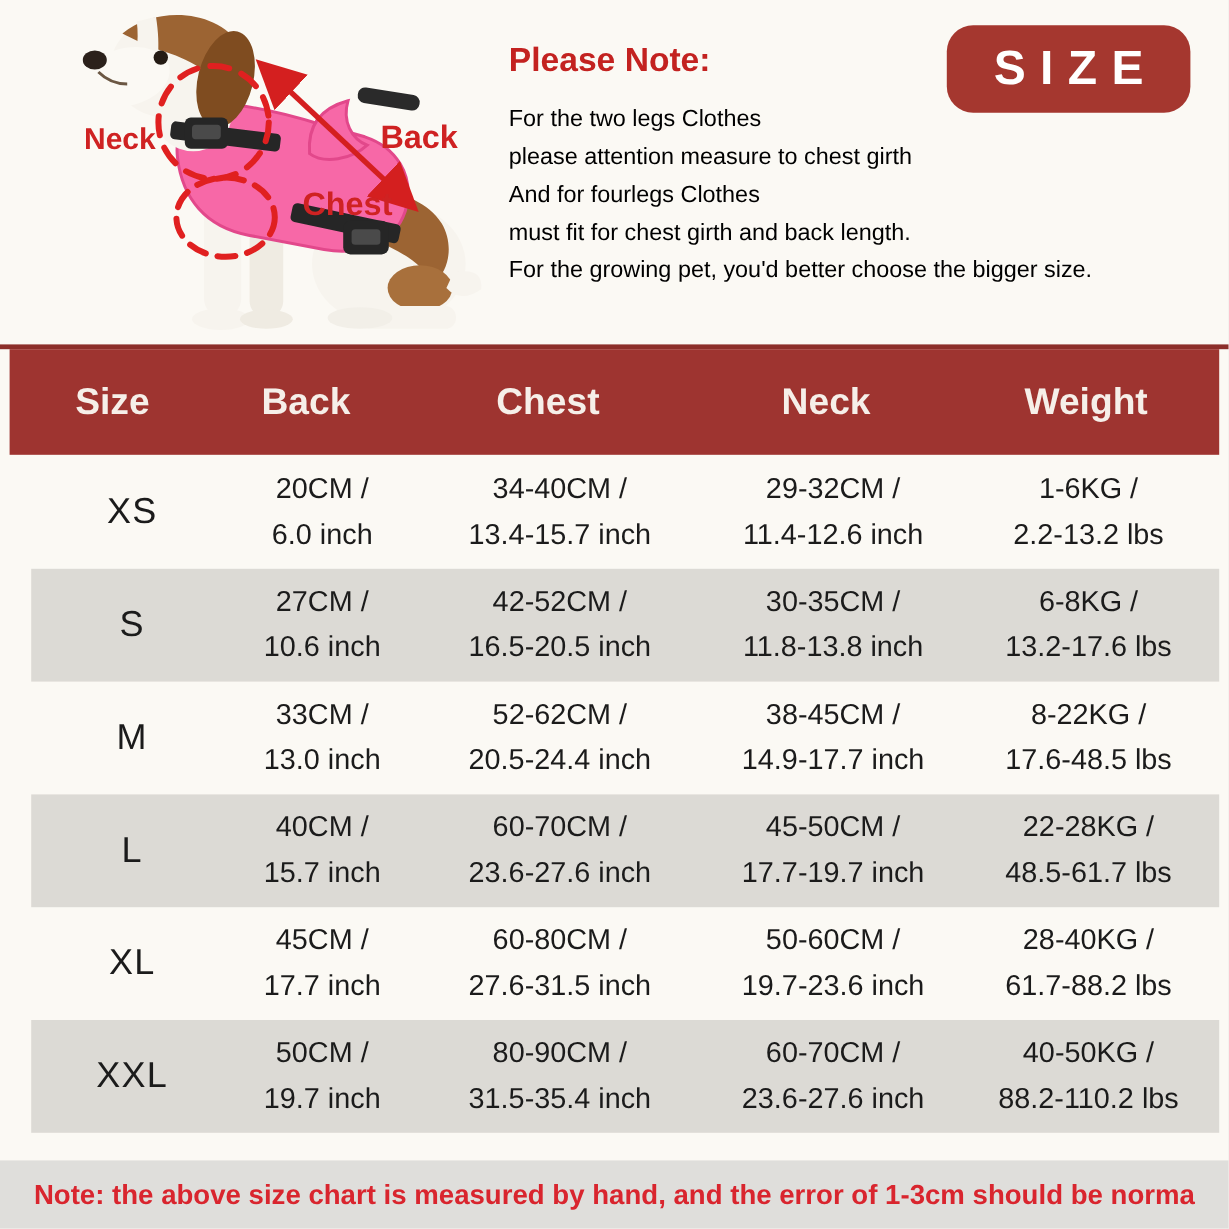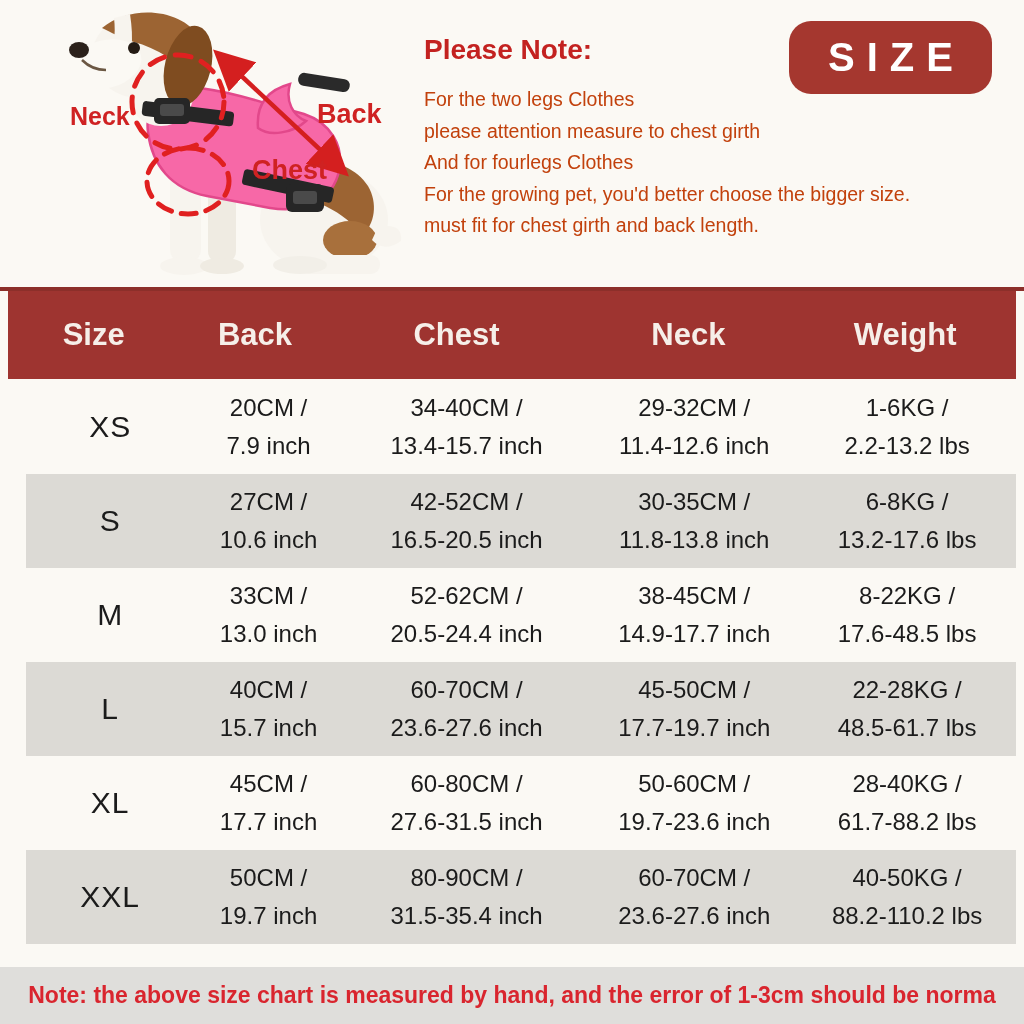--- a/index.html
+++ b/index.html
@@ -11,21 +11,21 @@
   }
   
   #hero { position:absolute; left:0; top:0; width:1024px; height:287px; }
   #dog-svg { position:absolute; left:6px; top:0; width:410px; height:290px; }
   .diag-lbl { position:absolute; color:#cf2222; font-weight:700; line-height:1; }
   #lbl-neck  { left:70px;  top:104px; font-size:25px; }
   #lbl-back  { left:317px; top:101px; font-size:27px; }
   #lbl-chest { left:252px; top:157px; font-size:27px; }
   #note-block { position:absolute; left:424px; top:34px; width:566px; }
   #note-title { font-size:28px; font-weight:700; color:#c32220; margin-bottom:18px; }
-  .note-line  { font-size:19.5px; color:#c2410c; line-height:31.5px; white-space:nowrap; }
+  .note-line  { font-size:19.5px; color:#000000; line-height:31.5px; white-space:nowrap; }
   #size-badge {
     position:absolute; left:789px; top:21px; width:203px; height:73px;
     background:#a5372f; border-radius:22px; color:#ffffff;
     display:flex; align-items:center; justify-content:center;
     font-size:40px; font-weight:700; letter-spacing:12px; padding-left:12px;
   }
   
   #header-strip { position:absolute; left:0; top:287px; width:1024px; height:4px; background:#8c2f2a; }
   #thead {
     position:absolute; left:8px; right:8px; top:291px; height:88px;
@@ -108,22 +108,22 @@
 
     <div class="diag-lbl" id="lbl-neck">Neck</div>
     <div class="diag-lbl" id="lbl-back">Back</div>
     <div class="diag-lbl" id="lbl-chest">Chest</div>
 
     <div id="note-block">
       <div id="note-title">Please Note:</div>
       <div class="note-line">For the two legs Clothes</div>
       <div class="note-line">please attention measure to chest girth</div>
       <div class="note-line">And for fourlegs Clothes</div>
+      <div class="note-line">must fit for chest girth and back length.</div>
       <div class="note-line">For the growing pet, you'd better choose the bigger size.</div>
-      <div class="note-line">must fit for chest girth and back length.</div>
     </div>
 
     <div id="size-badge">SIZE</div>
   </div>
 
   <div id="header-strip"></div>
 
   <div id="thead">
     <div class="th">Size</div>
     <div class="th">Back</div>
@@ -133,21 +133,21 @@
   </div>
 
   <div id="tbody">
 
     <div class="trow">
       <div class="cell size">
           <span>XS</span>
         </div>
       <div class="cell">
           <span>20CM /</span>
-          <span>7.9 inch</span>
+          <span>6.0 inch</span>
         </div>
       <div class="cell">
           <span>34-40CM /</span>
           <span>13.4-15.7 inch</span>
         </div>
       <div class="cell">
           <span>29-32CM /</span>
           <span>11.4-12.6 inch</span>
         </div>
       <div class="cell">

